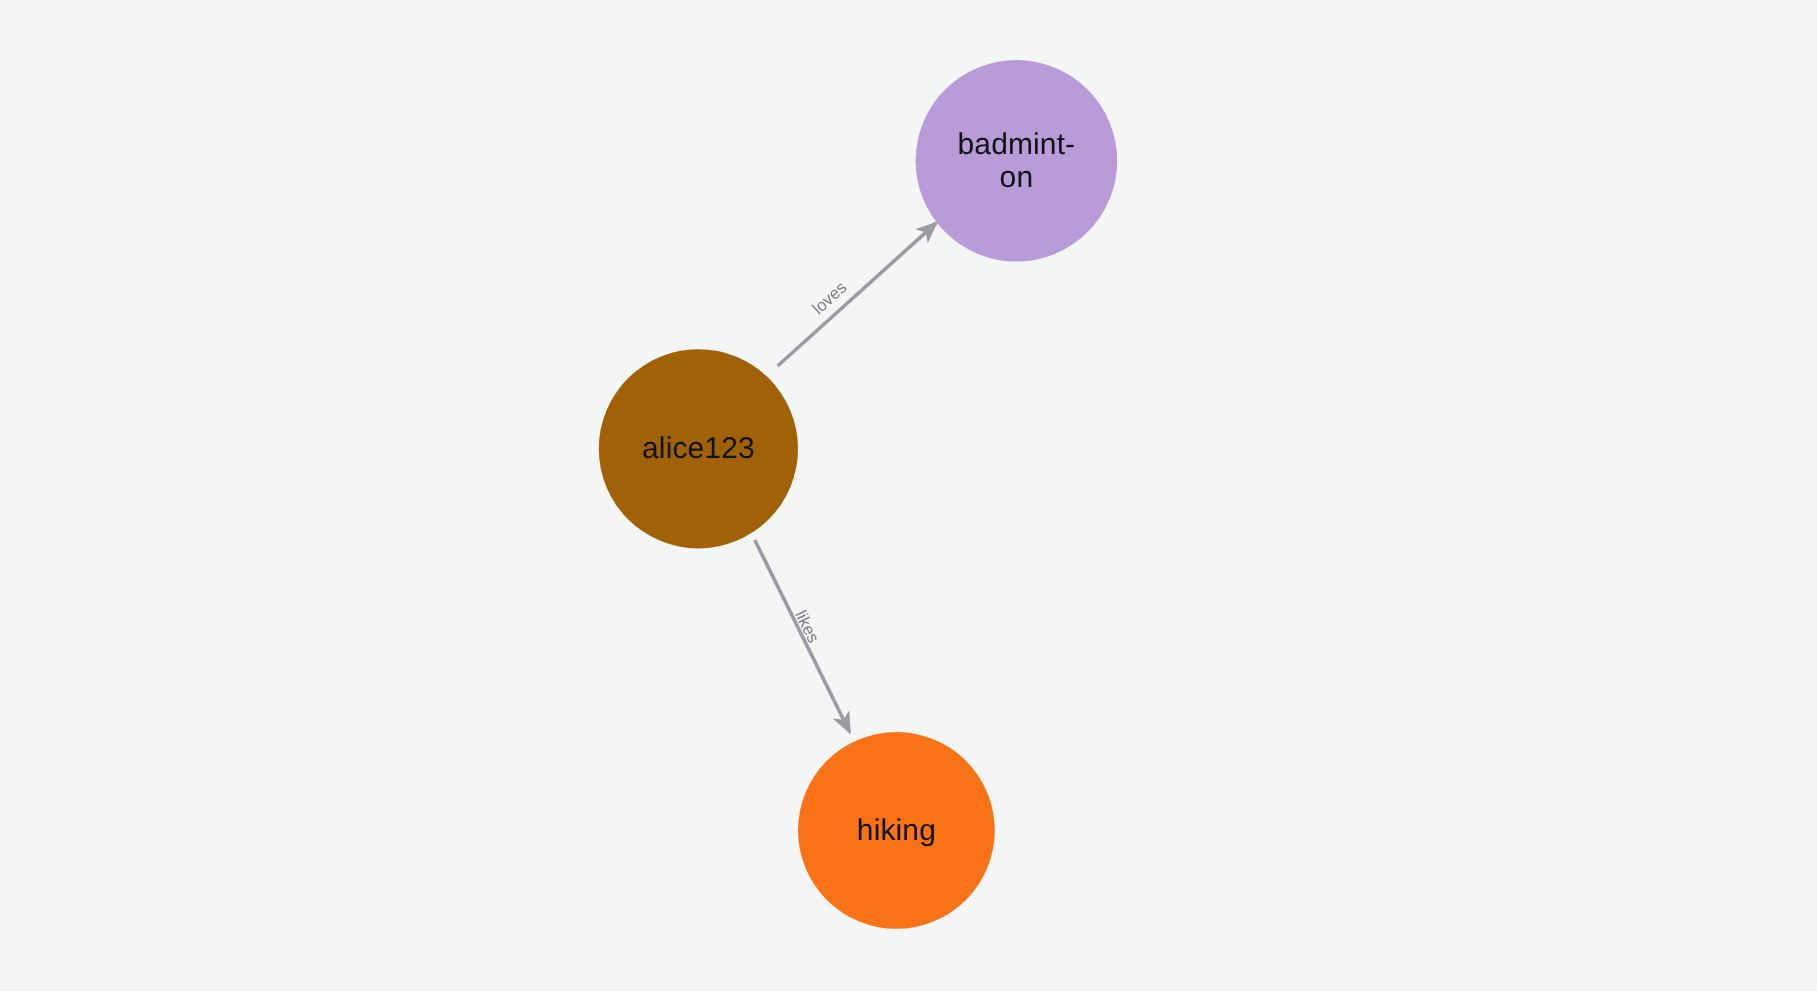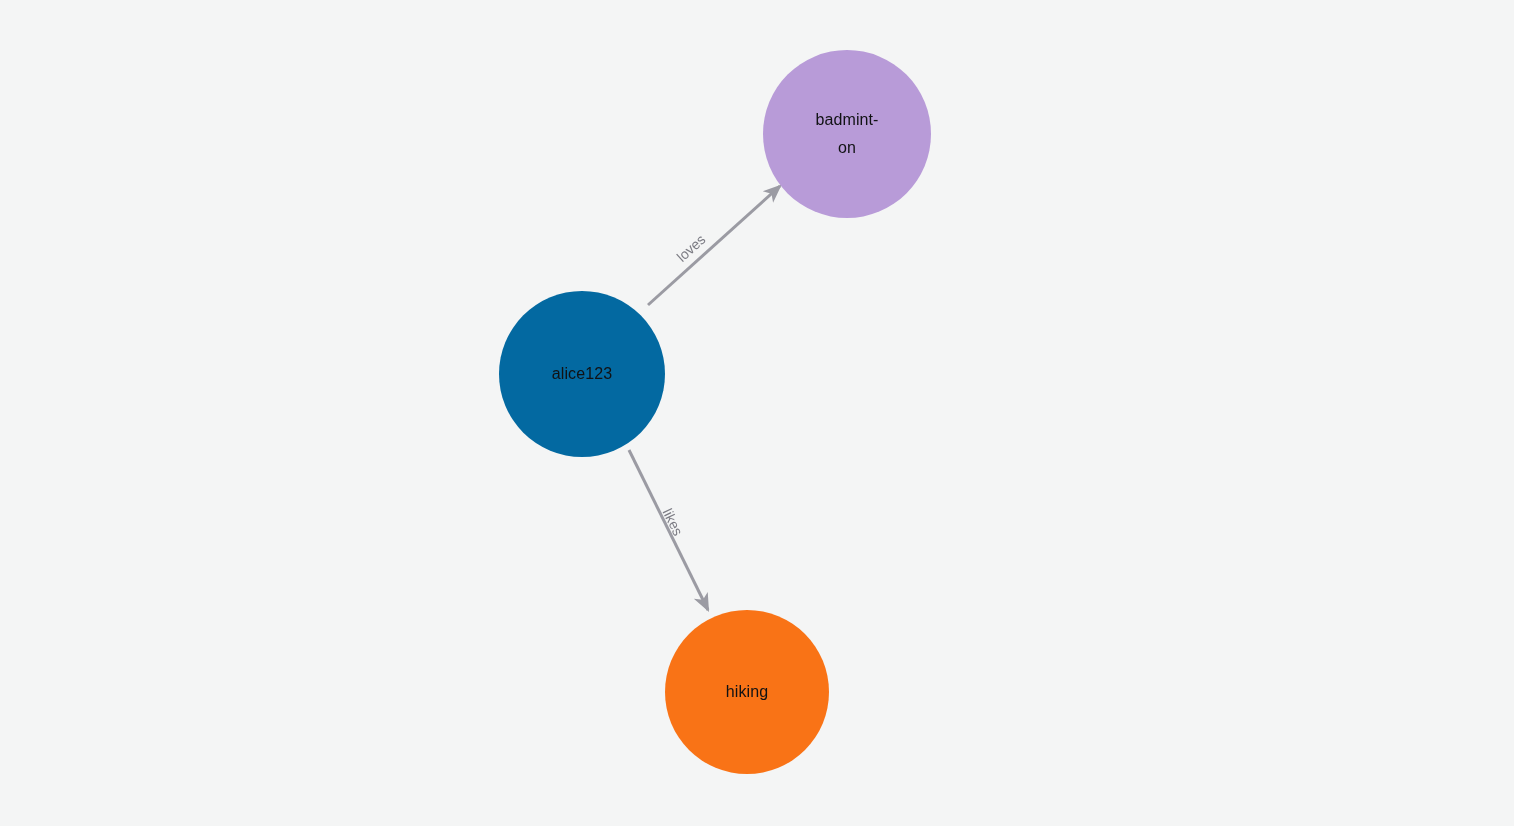--- a/index.html
+++ b/index.html
@@ -30,21 +30,21 @@
     border-radius: 50%;
     display: flex;
     align-items: center;
     justify-content: center;
     text-align: center;
     box-sizing: border-box;
     cursor: pointer;
   }
   .node-label {
     color: #111214;
-    font-size: 16px;
+    font-size: 25px;
     line-height: 28px;
     letter-spacing: 0.1px;
     font-family: "Liberation Sans", sans-serif;
     white-space: pre-line;
     pointer-events: none;
     padding: 0 6px;
   }
   .edge-label {
     position: absolute;
     color: #7c7c84;
@@ -67,21 +67,21 @@
         <path d="M 0 0 L 12 5 L 0 10 L 3.1 5 Z" fill="#9b9ba3"></path>
       </marker>
     </defs>
     <g id="edge-lines">
         <line x1="648" y1="305" x2="780" y2="186" stroke="#9b9ba3" stroke-width="3" stroke-linecap="butt" marker-end="url(#arrowhead)"></line>
         <line x1="629" y1="450" x2="708" y2="610" stroke="#9b9ba3" stroke-width="3" stroke-linecap="butt" marker-end="url(#arrowhead)"></line>
       </g>
   </svg>
 
   <div id="node-layer">
-      <div class="graph-node" style="left: 499px; top: 291px; width: 166px; height: 166px; background: #0369a1;">
+      <div class="graph-node" style="left: 499px; top: 291px; width: 166px; height: 166px; background: #a16207;">
         <span class="node-label" style="color: rgb(17, 18, 20);">alice123</span>
       </div>
       <div class="graph-node" style="left: 763px; top: 50px; width: 168px; height: 168px; background: rgb(184, 155, 216);">
         <span class="node-label" style="color: rgb(17, 18, 20);">badmint-
 on</span>
       </div>
       <div class="graph-node" style="left: 665px; top: 610px; width: 164px; height: 164px; background: #f97316;">
         <span class="node-label" style="color: rgb(17, 18, 20);">hiking</span>
       </div>
     </div>

